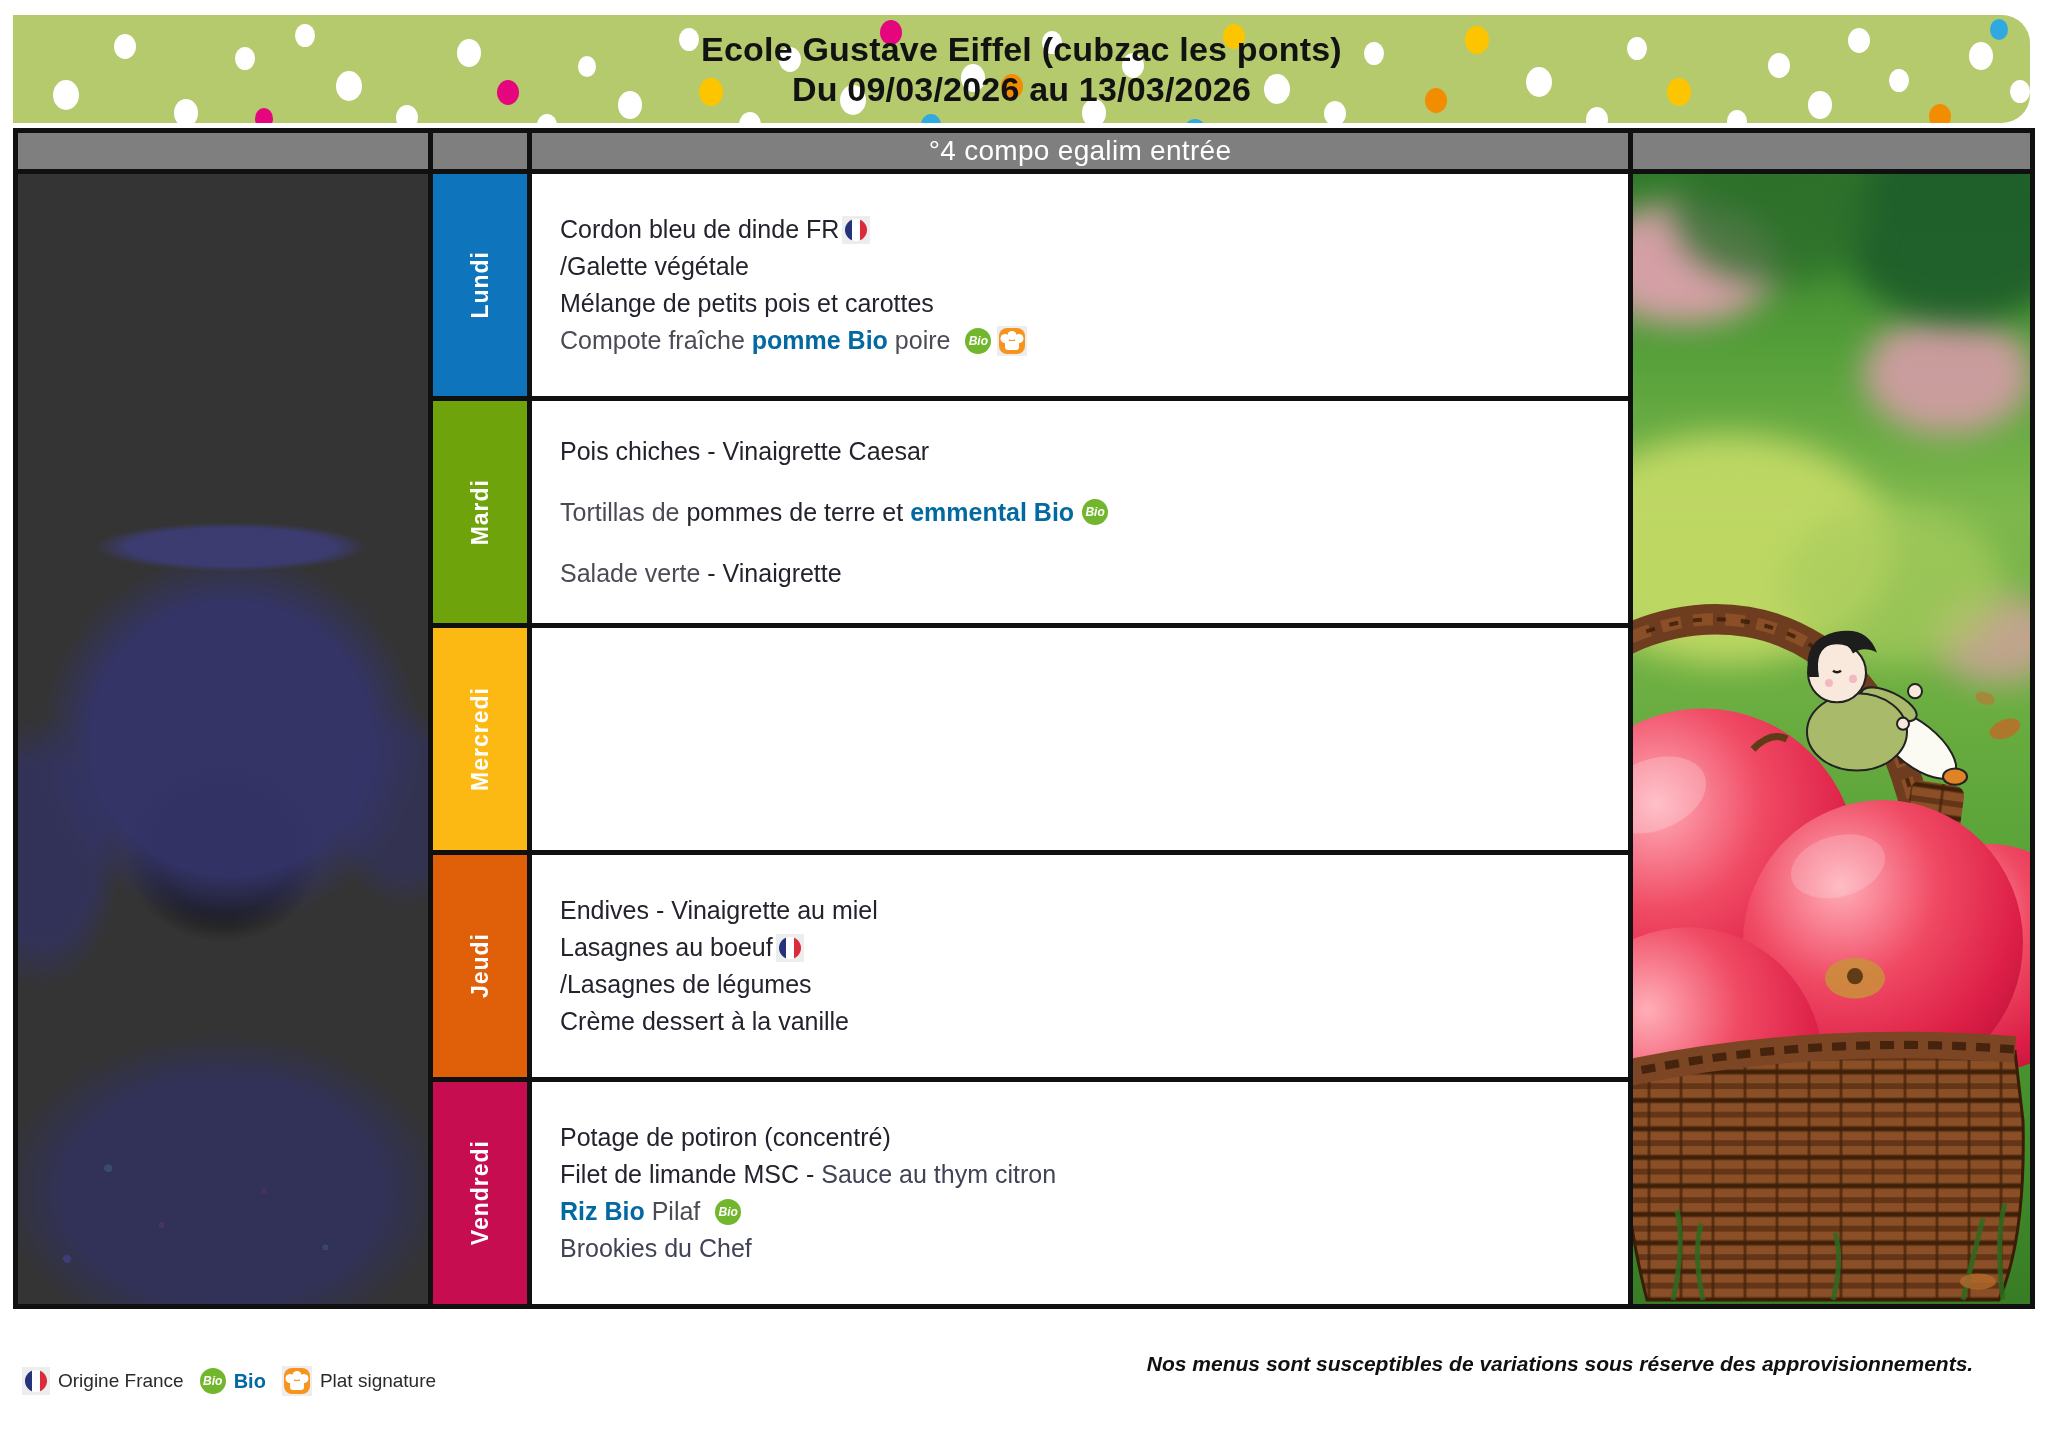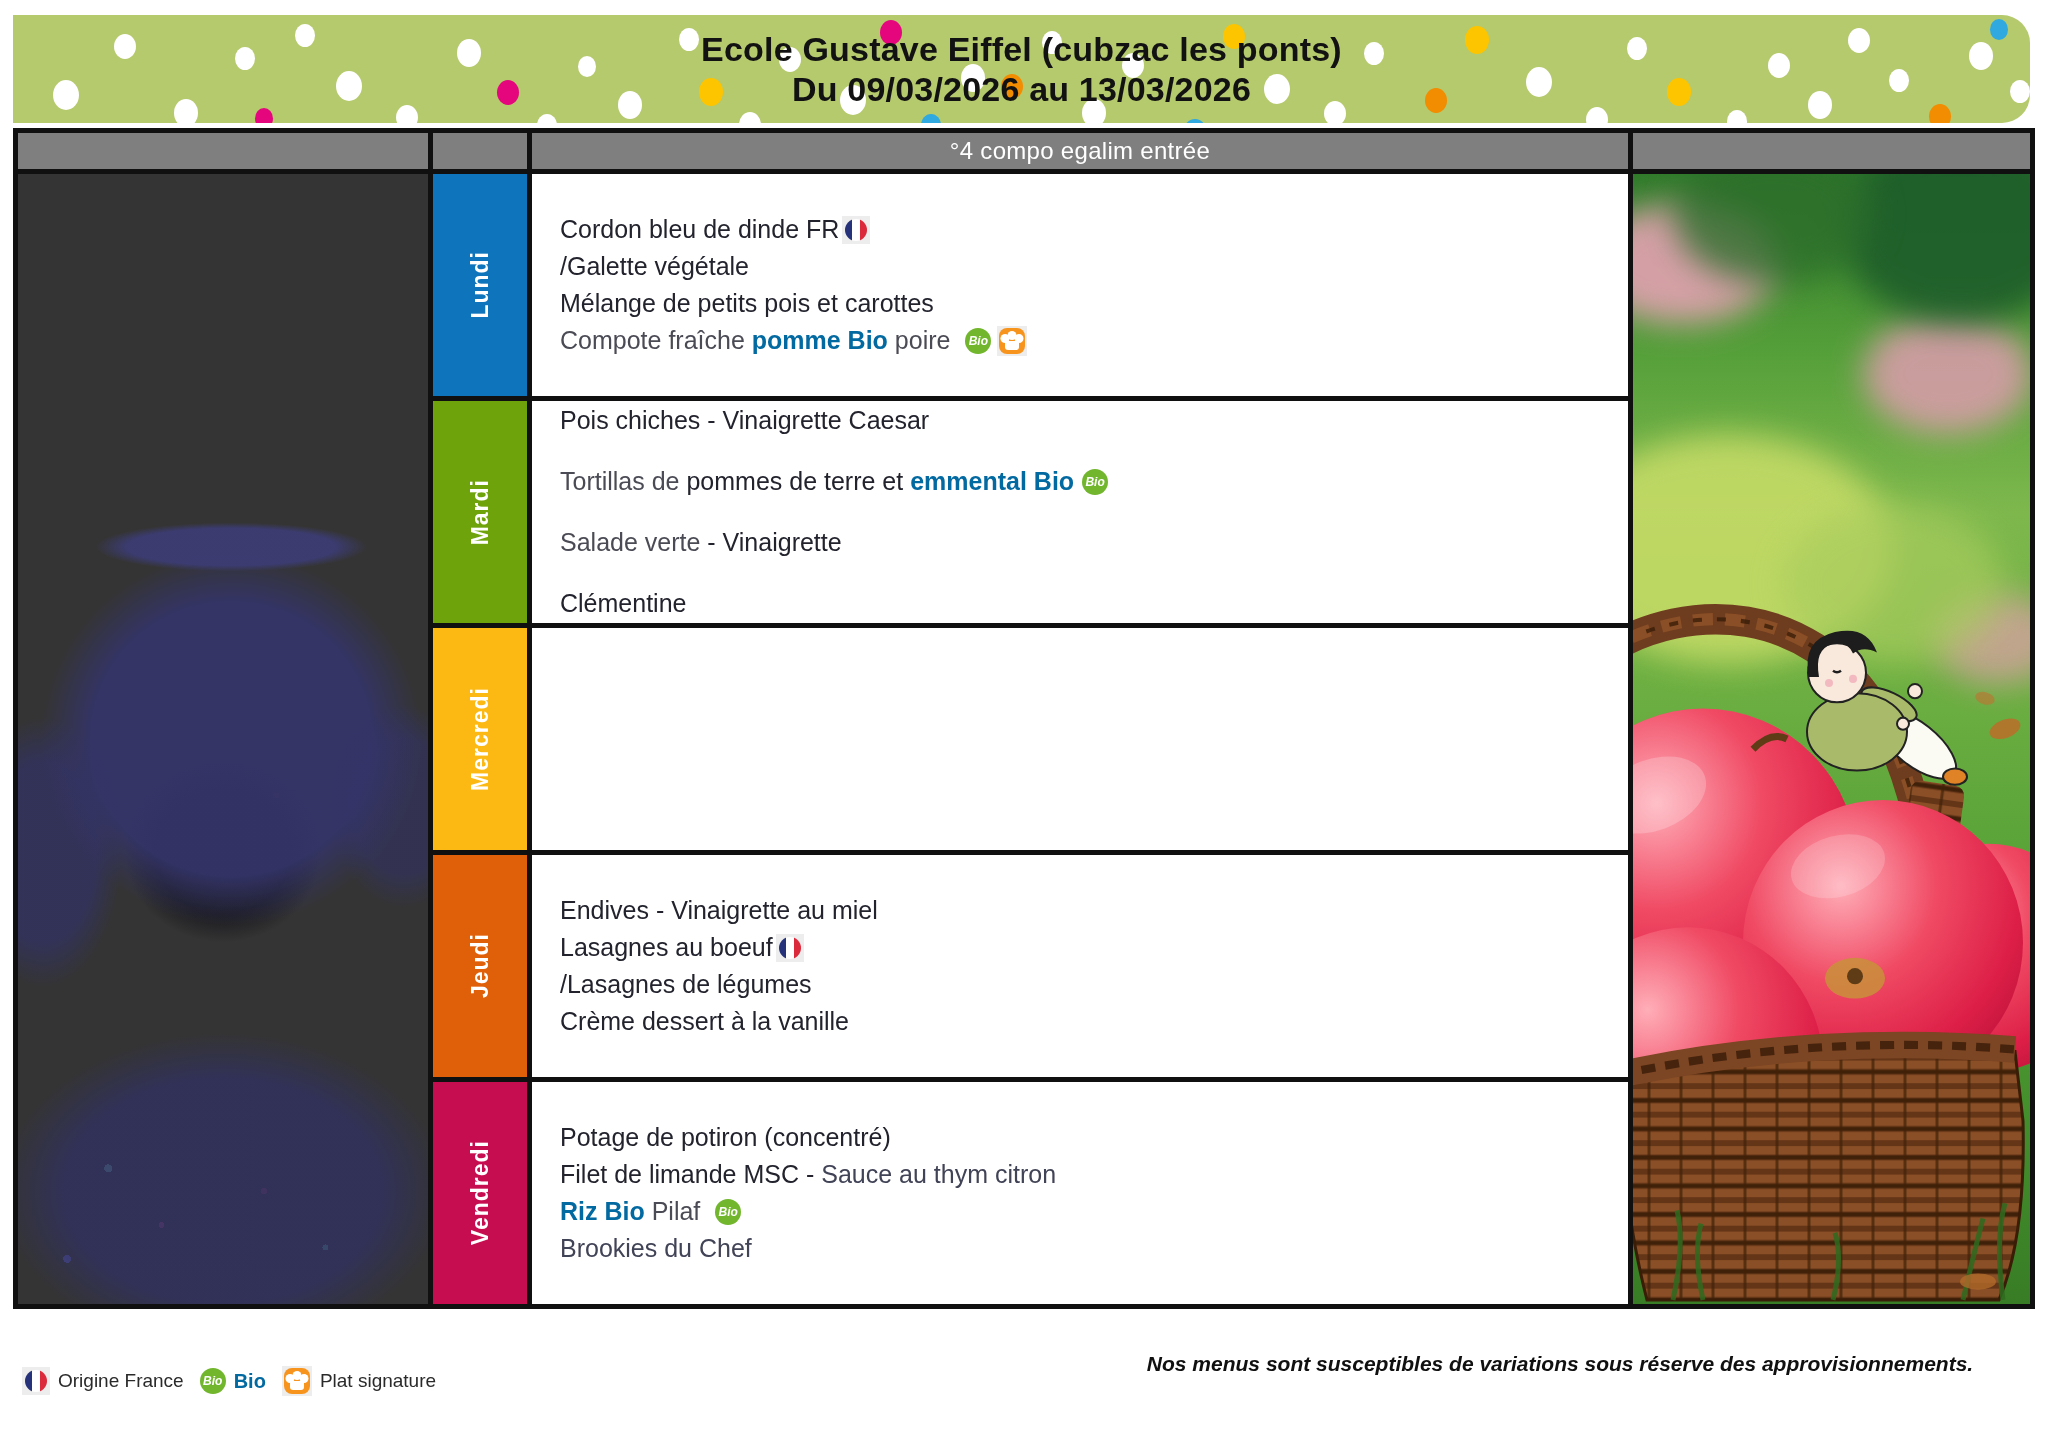--- a/index.html
+++ b/index.html
@@ -19,21 +19,21 @@
   .dot{position:absolute;border-radius:50%;z-index:1;}
 
   
   .menu-table{
     position:absolute;left:13px;top:128px;width:2022px;height:1181px;box-sizing:border-box;
     background:#101010;border:5px solid #101010;
     display:grid;grid-template-columns:410px 94px 1096px 1fr;
     grid-template-rows:36px repeat(5,1fr);gap:5px;
   }
   .hcell{background:#7f7f7f;display:flex;align-items:center;justify-content:center;}
-  .hcell .hlabel{color:#ffffff;font-size:24px;letter-spacing:.3px;}
+  .hcell .hlabel{color:#ffffff;font-size:28px;letter-spacing:.3px;}
 
   .photo-left{
     grid-column:1;grid-row:2/span 5;
     background-color:#343434;
     background-image:
       radial-gradient(ellipse 46% 3% at 52% 33%, rgba(60,60,116,.95) 0 55%, rgba(0,0,0,0) 72%),
       radial-gradient(ellipse 62% 22% at 52% 50%, rgba(52,52,106,.92) 0 55%, rgba(0,0,0,0) 75%),
       radial-gradient(ellipse 26% 16% at 6% 60%, rgba(50,50,100,.75) 0 50%, rgba(0,0,0,0) 75%),
       radial-gradient(ellipse 24% 12% at 94% 56%, rgba(50,50,100,.6) 0 50%, rgba(0,0,0,0) 75%),
       radial-gradient(ellipse 30% 10% at 50% 60%, rgba(25,25,30,.9) 0 55%, rgba(0,0,0,0) 80%),
@@ -269,23 +269,20 @@
       <div class="menu-line">
         <span class="seg t-gray">Tortillas de </span>
         <span class="seg t-dark">pommes de terre et </span>
         <span class="seg t-green">emmental Bio</span>
         <span class="icon-bio">Bio</span>
       </div>
       <div class="menu-line">
         <span class="seg t-gray">Salade verte</span>
         <span class="seg t-dark"> - Vinaigrette</span>
       </div>
-      <div class="menu-line">
-        <span class="seg t-dark">Clémentine</span>
-      </div>
     </div>
     <div class="day-cell" style="grid-area: 4 / 2; background: rgb(252, 184, 19);">
       <span class="day-label">Mercredi</span>
     </div>
     <div class="menu-cell" style="grid-area: 4 / 3;"></div>
     <div class="day-cell" style="grid-area: 5 / 2; background: rgb(224, 96, 10);">
       <span class="day-label">Jeudi</span>
     </div>
     <div class="menu-cell" style="grid-area: 5 / 3;">
       <div class="menu-line">

